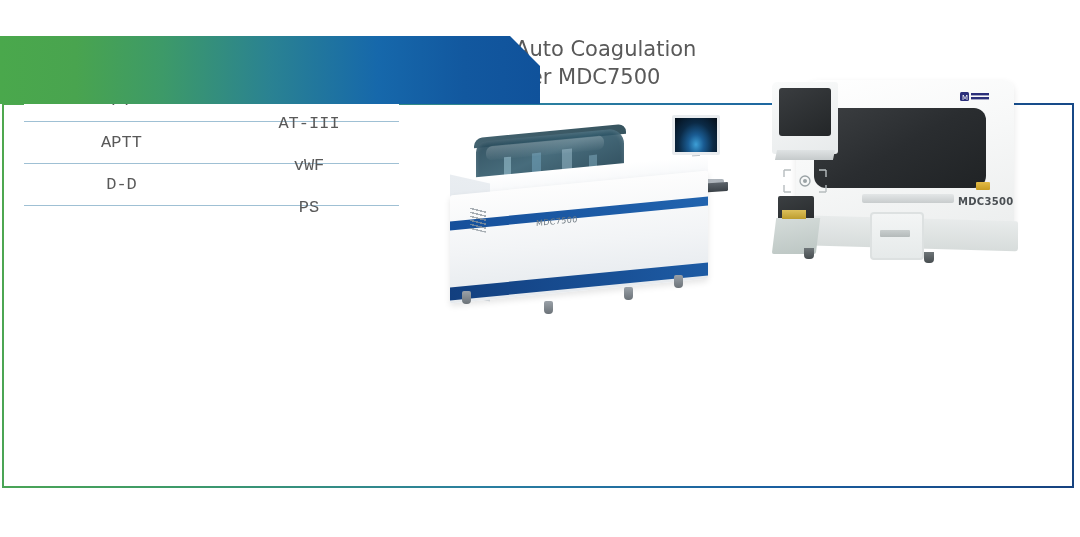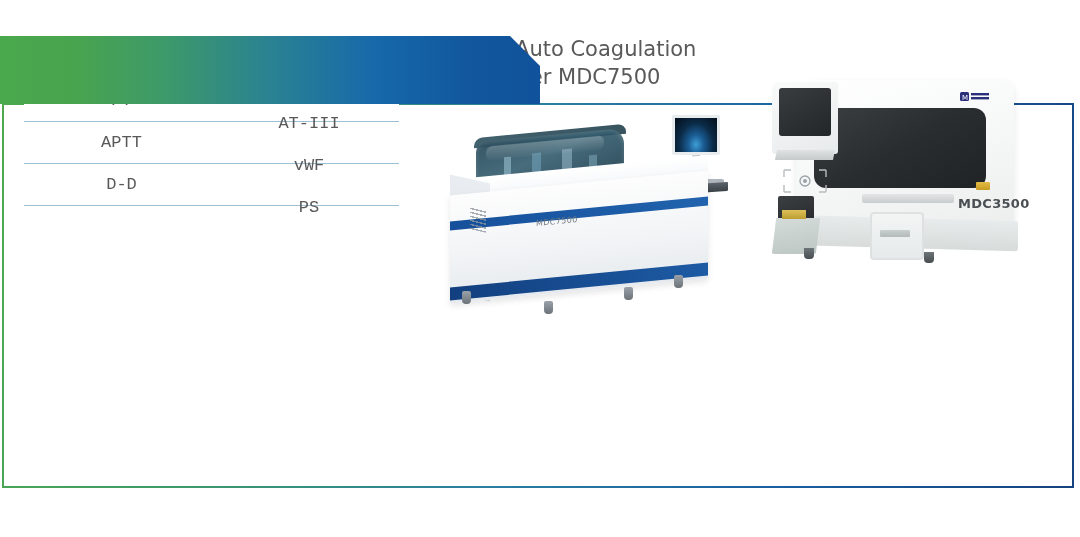--- a/index.html
+++ b/index.html
@@ -255,21 +255,21 @@
   .m35-handle {
     left: 100px; top: 144px; width: 92px; height: 9px;
     background: linear-gradient(180deg,#e3e6e7,#c8cccd);
     border-radius: 2px;
   }
   .m35-logo {
     left: 198px; top: 39px; width: 30px; height: 12px;
   }
   .m35-model {
     left: 196px; top: 146px;
-    font-size: 13px; font-weight: 700; color: #4a4f53; letter-spacing: 0.3px;
+    font-size: 10px; font-weight: 700; color: #4a4f53; letter-spacing: 0.3px;
     font-family: "DejaVu Sans", sans-serif;
   }
   .m35-yellow { left: 214px; top: 132px; width: 14px; height: 8px; background: linear-gradient(180deg,#e3bb46,#c79c22); border-radius: 1px; }
   
   .m35-console {
     left: 10px; top: 32px; width: 66px; height: 72px;
     background: linear-gradient(160deg,#fafbfb,#e7eaeb);
     border-radius: 5px 3px 3px 3px;
   }
   .m35-console-screen {

